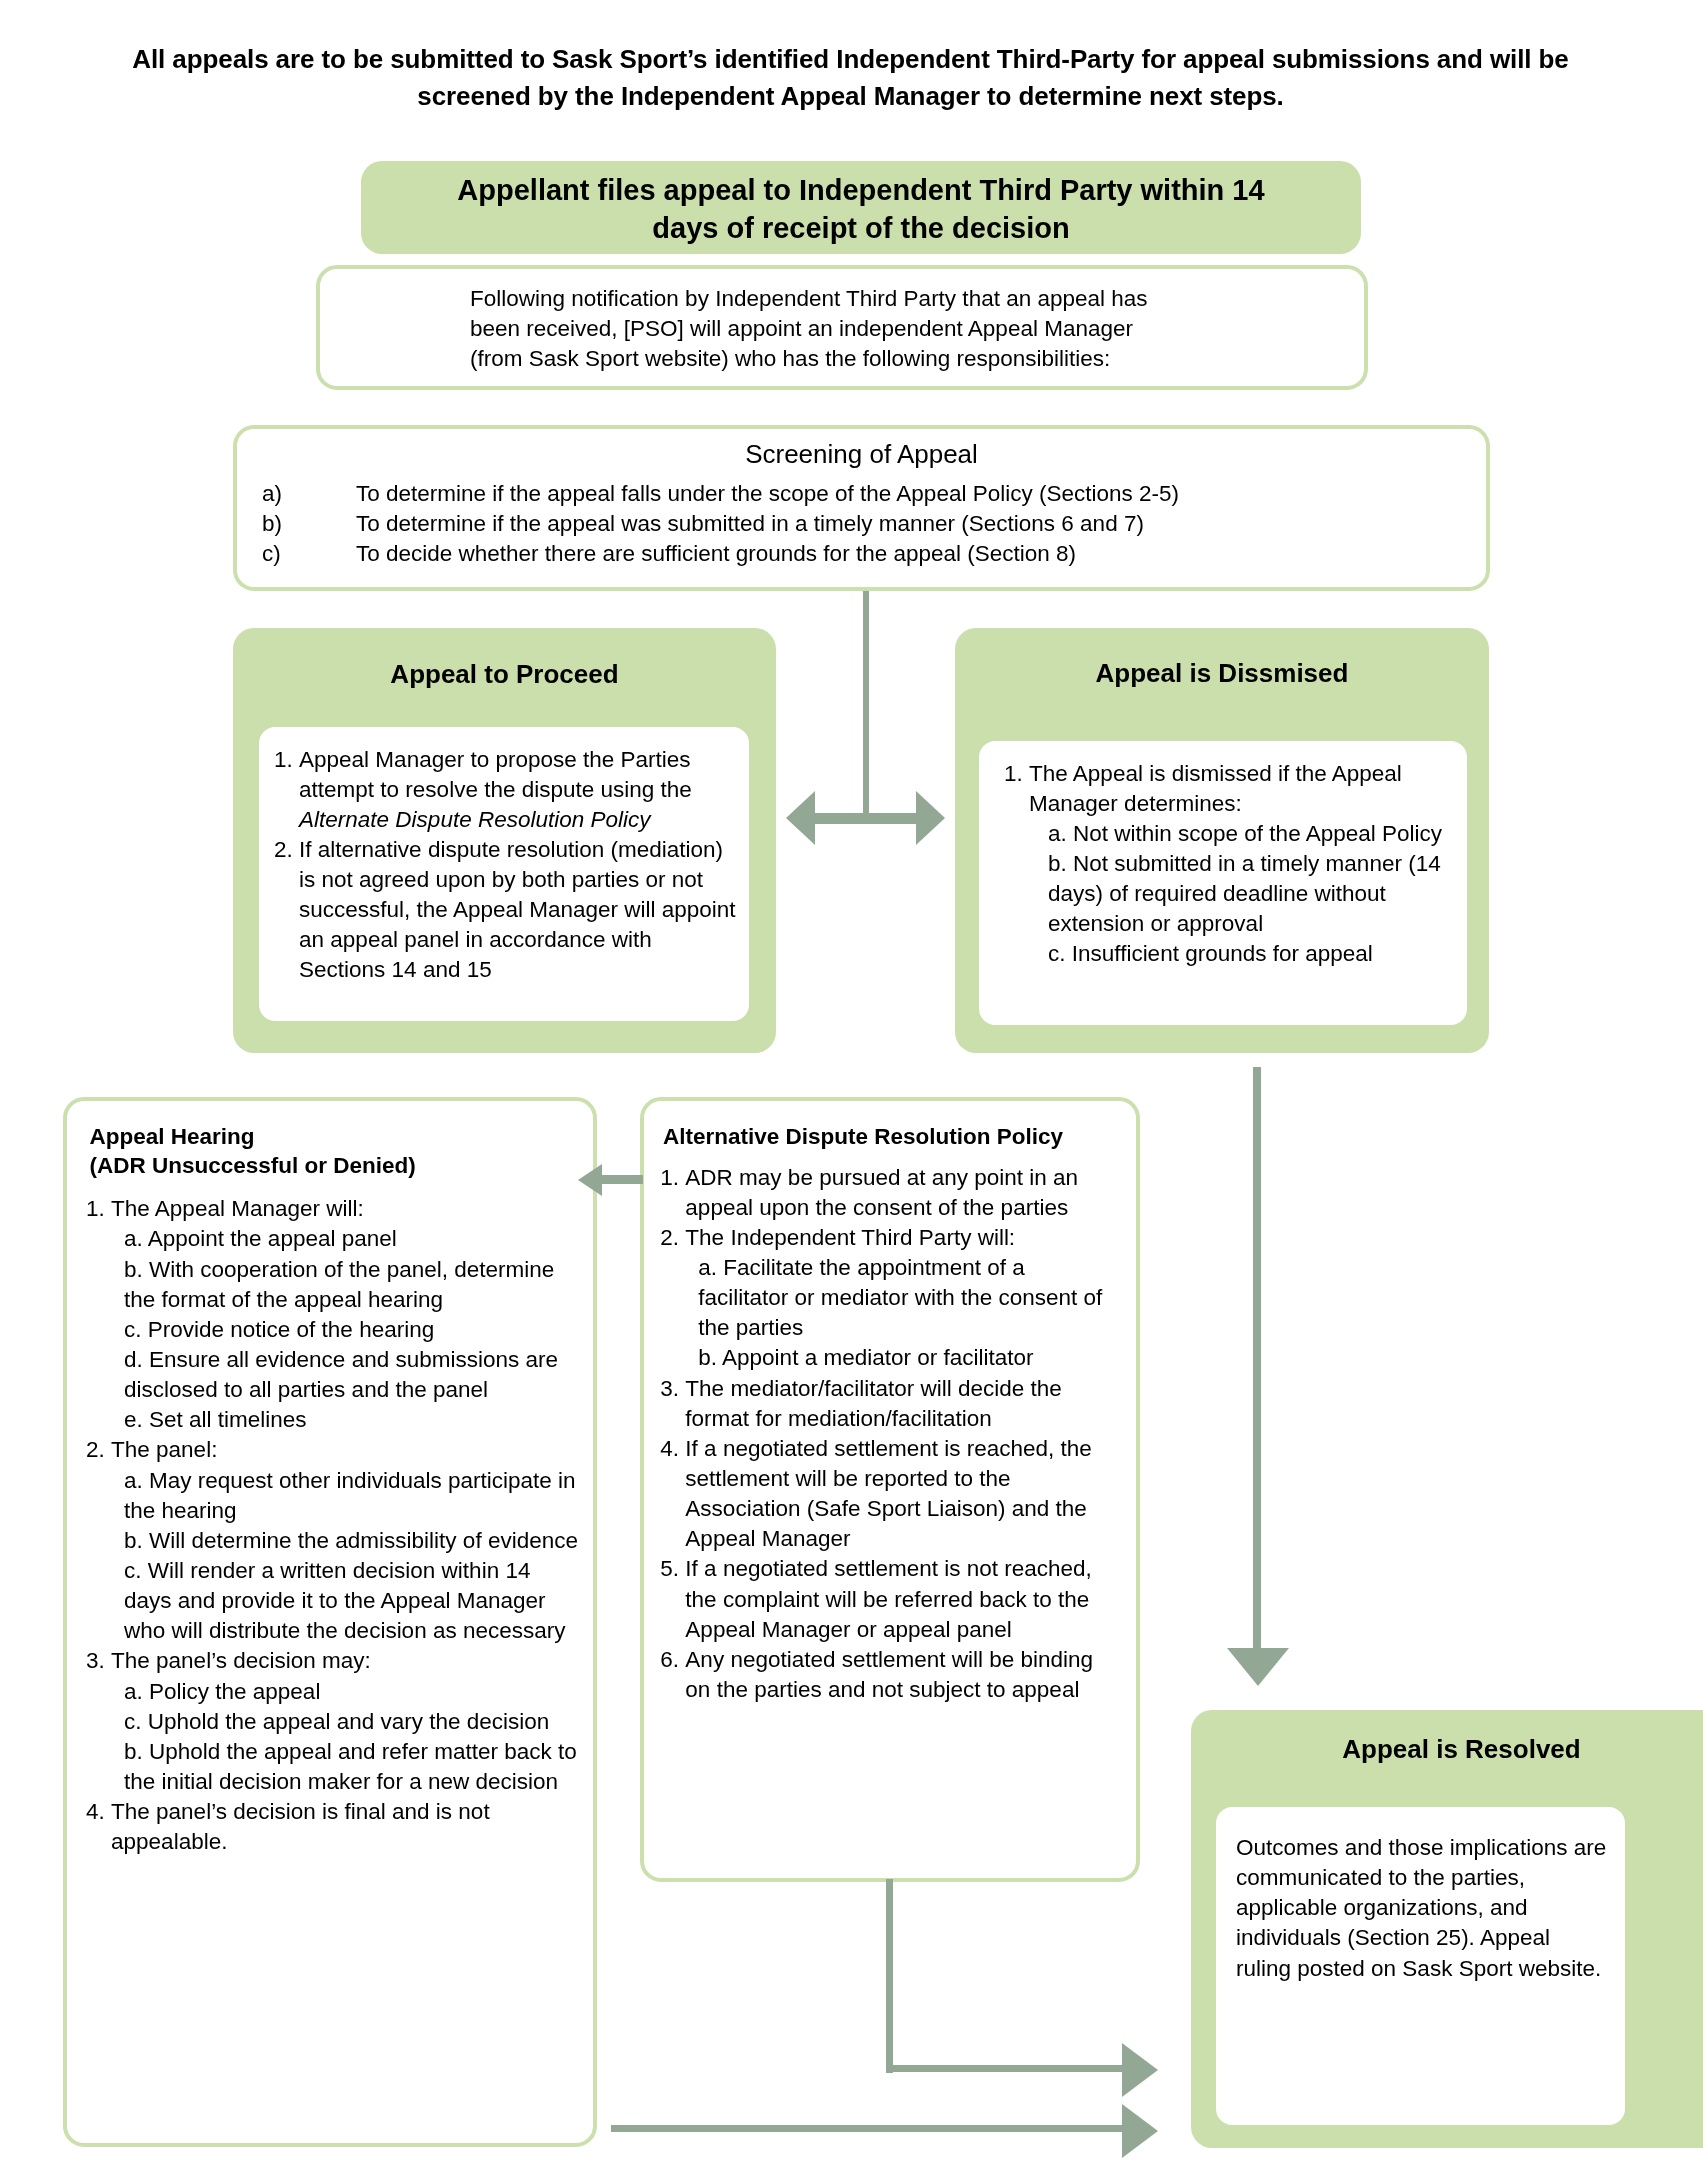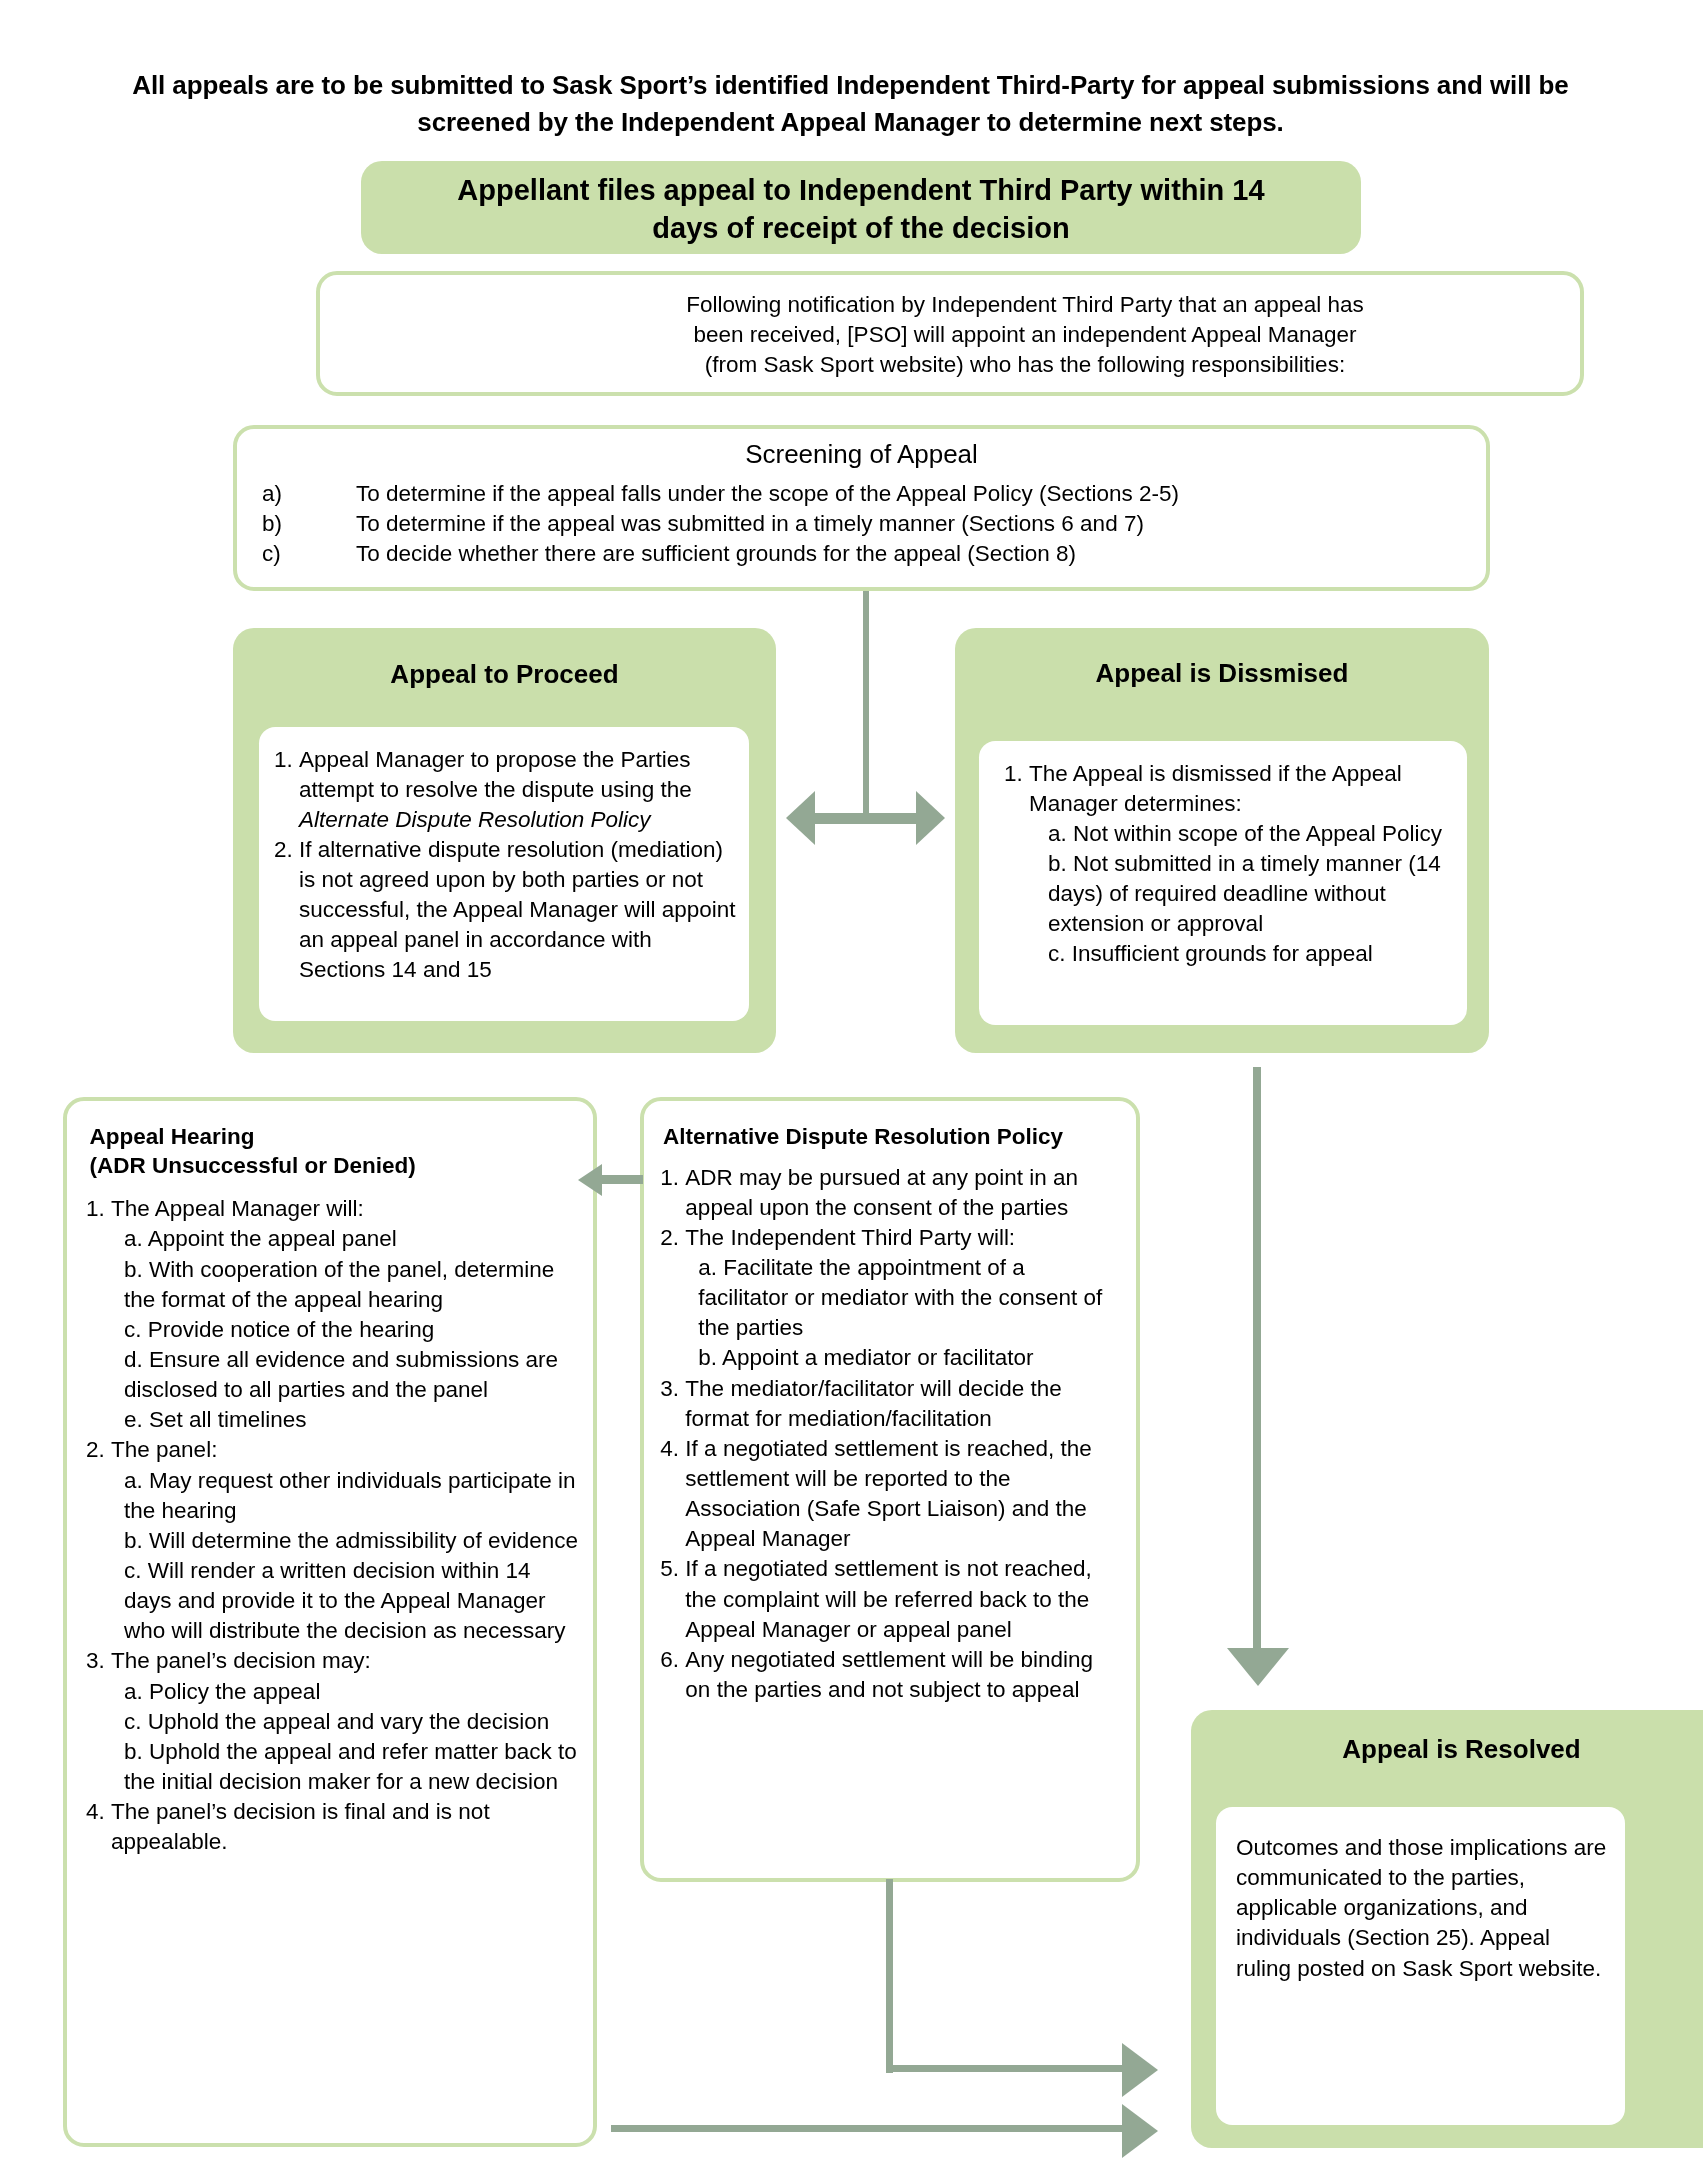--- a/index.html
+++ b/index.html
@@ -79,33 +79,33 @@
   
   .line-v { background: #93a894; }
   .line-h { background: #93a894; }
   .tri { width: 0; height: 0; }
 </style>
 </head>
 <body>
 
 <div id="page">
 
-  <div class="abs intro-text" style="left:113px; top:67px; width:1475px;">
+  <div class="abs intro-text" style="left:113px; top:41px; width:1475px;">
     <div>All appeals are to be submitted to Sask Sport’s identified Independent Third-Party for appeal submissions and will be</div>
     <div>screened by the Independent Appeal Manager to determine next steps.</div>
   </div>
 
   <div class="abs green-box" style="left:361px; top:161px; width:1000px; height:93px;">
     <div class="title hdr-lg" style="padding-top:11.3px;text-align:center;">
       <div>Appellant files appeal to Independent Third Party within 14</div>
       <div>days of receipt of the decision</div>
     </div>
   </div>
 
-  <div class="abs white-box" style="left:316px; top:271px; width:1268px; height:125px;text-align:center;">
+  <div class="abs white-box" style="left:316px; top:265px; width:1052px; height:125px;">
     <div class="body-text" style="padding:15px 0 0 150px;">
       <div>Following notification by Independent Third Party that an appeal has</div>
       <div>been received, [PSO] will appoint an independent Appeal Manager</div>
       <div>(from Sask Sport website) who has the following responsibilities:</div>
     </div>
   </div>
 
   <div class="abs white-box" style="left:233px; top:425px; width:1257px; height:166px;">
     <div class="hdr-md" style="text-align:center; font-weight:normal; margin-top:10px;">Screening of Appeal</div>
     <div class="body-text" style="margin-top:8.8px;">

